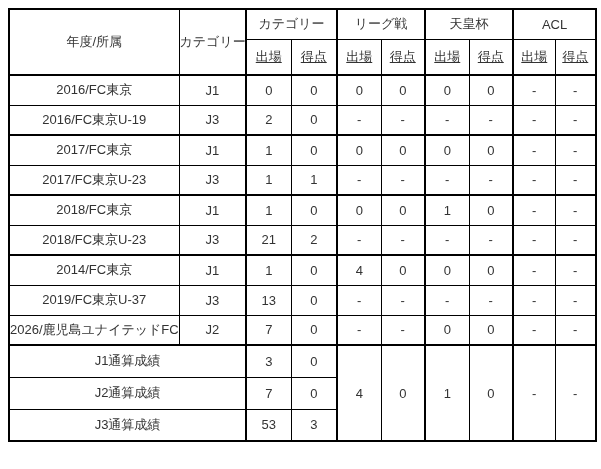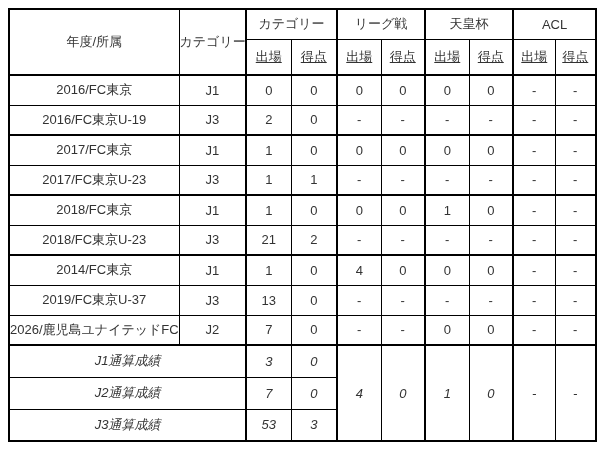--- a/index.html
+++ b/index.html
@@ -36,21 +36,21 @@
     white-space: nowrap;
   }
   
   .gl { border-left: 2px solid #000000 !important; }
   
   .hb { border-bottom: 2px solid #000000 !important; }
   
   tr.h-group   { height: 30px; }
   tr.h-sub     { height: 36px; text-decoration: underline; }
   tr.r-data    { height: 30px; }
-  tr.r-summary { height: 32px; font-style: italic; }
+  tr.r-summary { height: 32px; }
   .small-label { font-size: 11px; }
 </style>
 </head>
 <body>
 
 <div class="table-wrap">
   <table class="stats">
     <colgroup>
       <col style="width:170px">
         <col style="width:67px">

